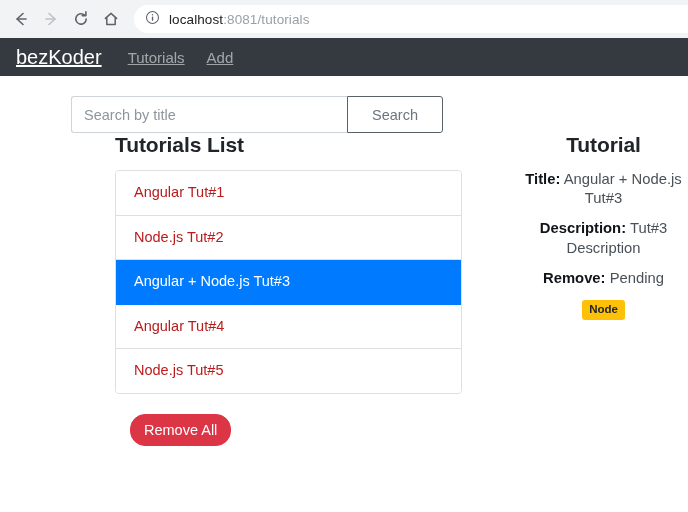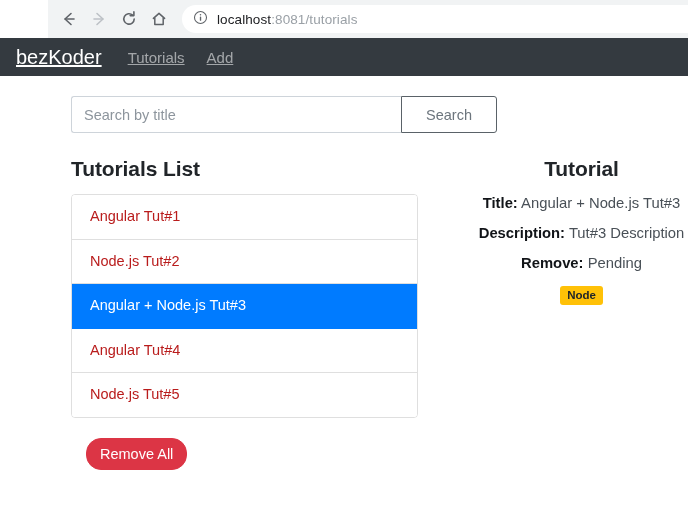--- a/index.html
+++ b/index.html
@@ -17,21 +17,20 @@
 
   
   .browser-chrome {
     height: 38px;
     background: #f1f3f4;
     display: flex;
     align-items: center;
     padding: 0 0 0 6px;
     box-sizing: border-box;
     position: relative;
-    margin-left: 48px;
   }
   .nav-btn {
     width: 30px;
     height: 30px;
     display: flex;
     align-items: center;
     justify-content: center;
     border-radius: 50%;
     flex: 0 0 auto;
   }
@@ -82,21 +81,21 @@
 
   
   .content {
     padding: 0;
     position: relative;
   }
 
   .search-row {
     display: flex;
     margin: 20px 4px 0 71px;
-    width: 426px;
+    width: 372px;
     height: 37px;
   }
   .search-input {
     flex: 1 1 auto;
     border: 1px solid #ced4da;
     border-right: none;
     border-radius: 3px 0 0 3px;
     font-family: "Liberation Sans", sans-serif;
     font-size: 14.5px;
     color: #495057;
@@ -114,21 +113,22 @@
     background: #ffffff;
     color: #6c757d;
     font-family: "Liberation Sans", sans-serif;
     font-size: 14.5px;
     cursor: pointer;
     padding: 0 24px;
   }
 
   .columns {
     display: flex;
-    margin-top: 24px;
+    margin-top: 0;
+    padding-left: 44px;
   }
   .col-left { width: 375px; margin-left: 71px; flex: 0 0 auto; }
   .col-right { margin-left: 29px; flex: 1 1 auto; text-align: center; }
 
   h4.section-title {
     font-size: 21px;
     font-weight: bold;
     color: #212529;
     margin: 0 0 13px 0;
     letter-spacing: -0.1px;

